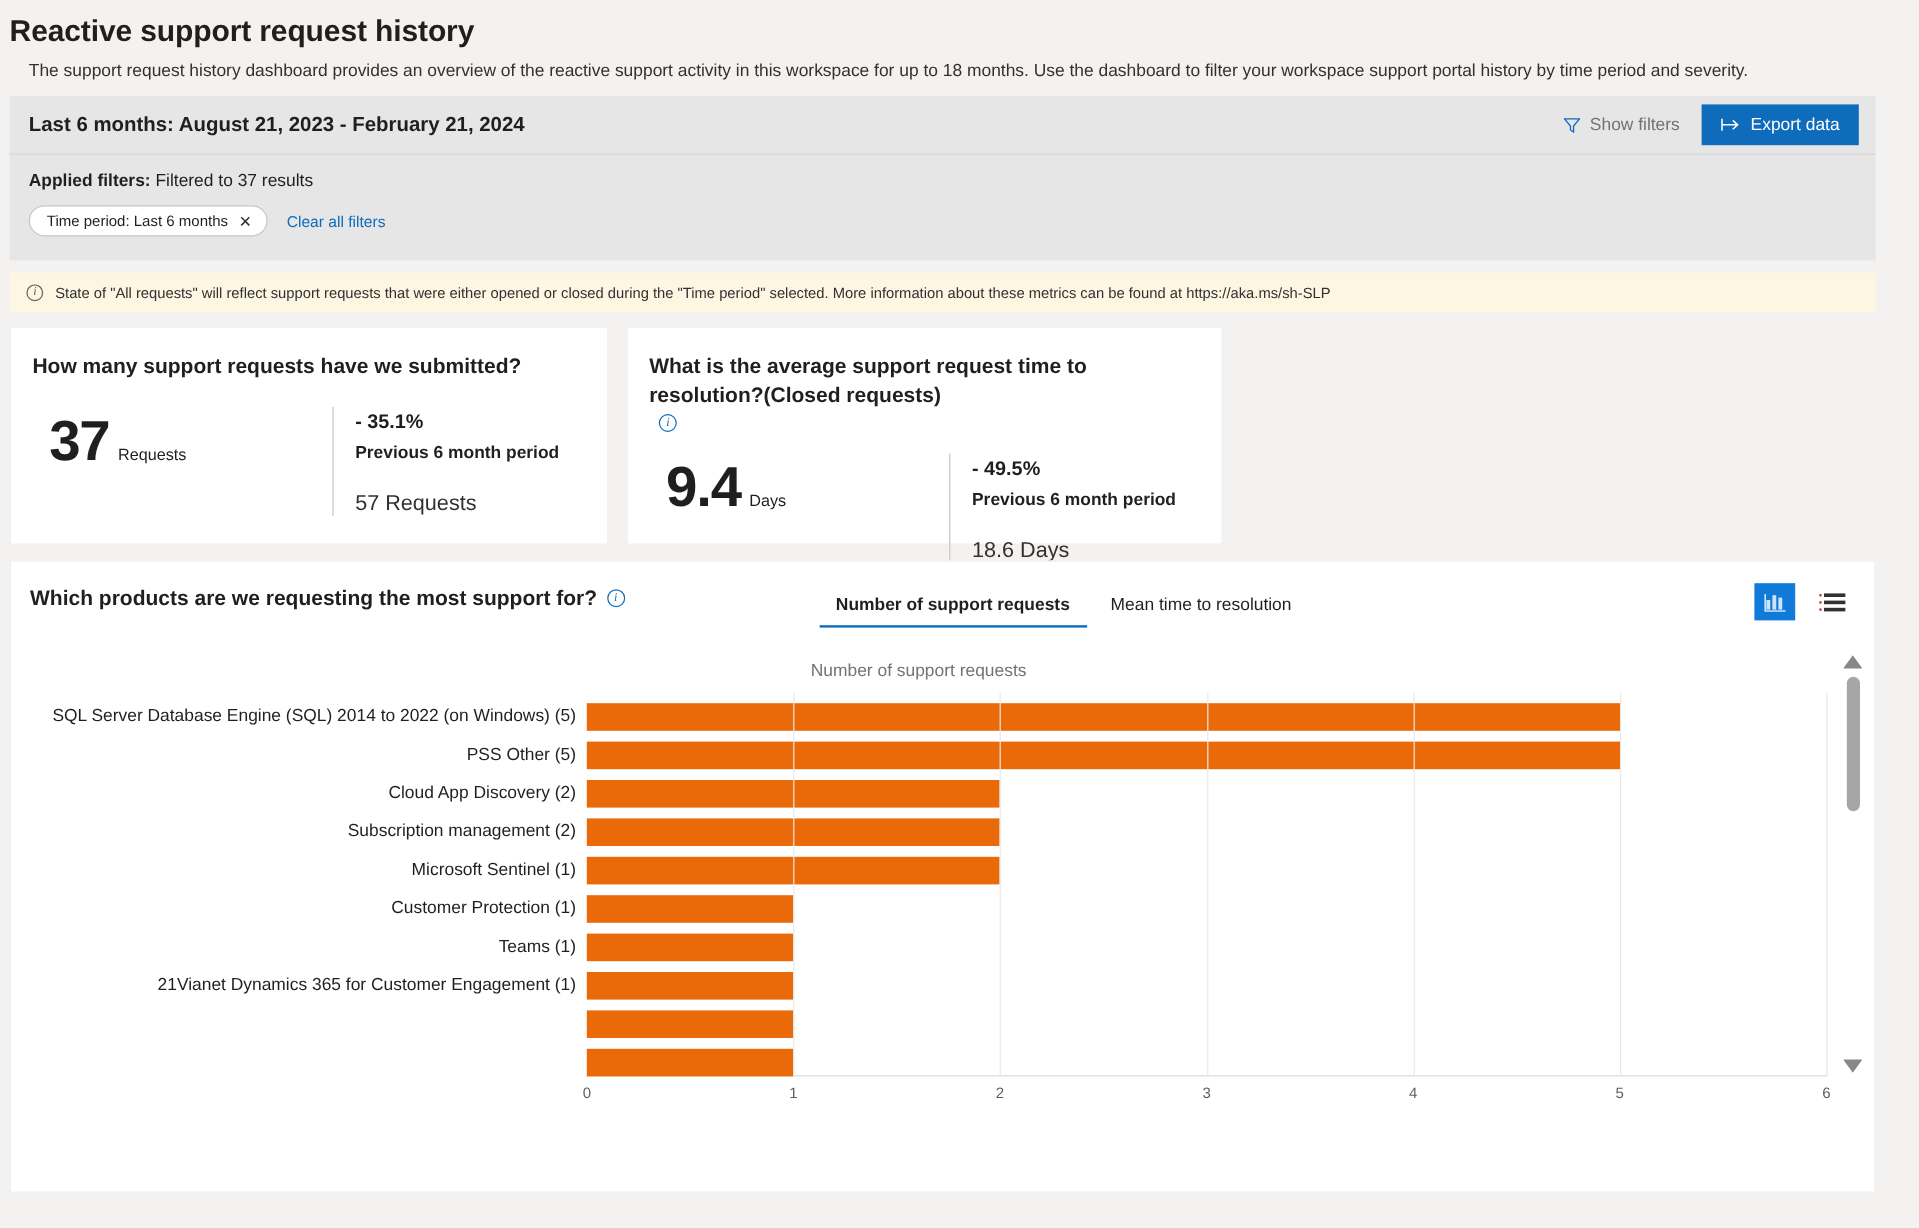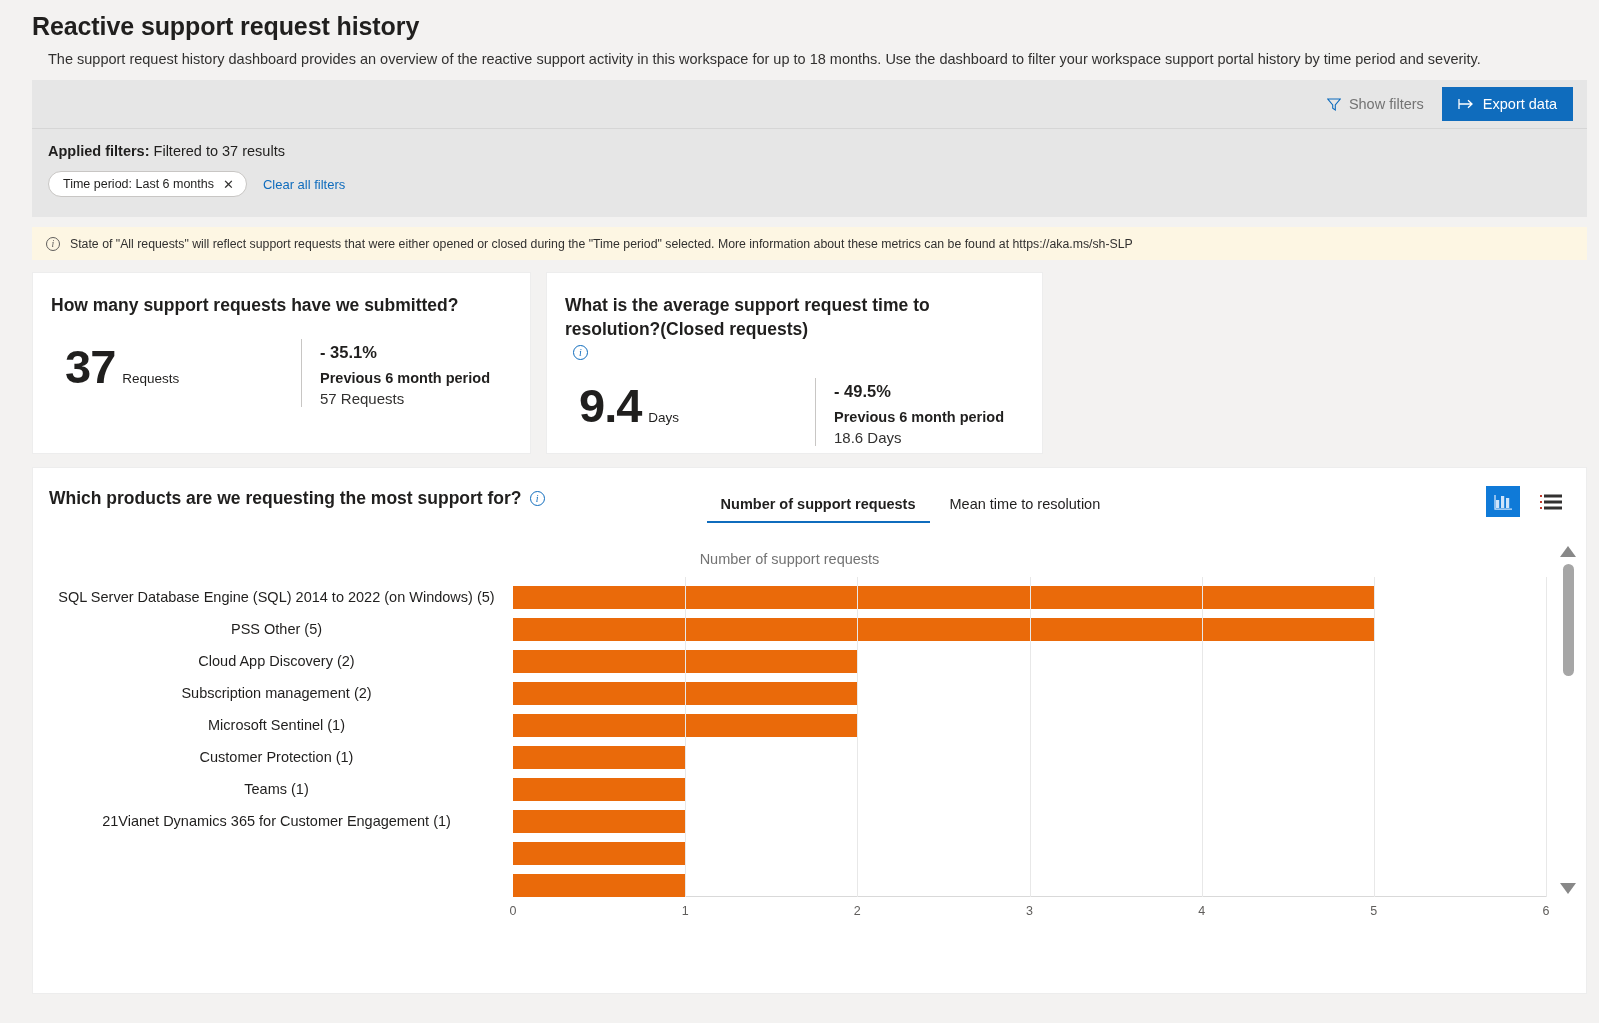--- a/index.html
+++ b/index.html
@@ -4,21 +4,21 @@
 <style>
   * { box-sizing: border-box; }
   html, body {
     margin: 0; padding: 0;
     width: 1599px; height: 1023px;
     background: #f3f2f1;
     font-family: "Liberation Sans", sans-serif;
     color: #201f1e;
     overflow: hidden;
   }
-  .page { width: 1599px; height: 1023px; position: relative; padding: 0 32px; }
+  .page { width: 1599px; height: 1023px; position: relative; padding: 0 8px; }
 
   
   .page-title {
     font-size: 25px; font-weight: 600; color: #201f1e;
     padding-top: 12px; letter-spacing: -0.1px;
   }
   .page-desc {
     font-size: 14.5px; color: #323130; margin-top: 9px; line-height: 18px; margin-left: 16px;
   }
 
@@ -83,21 +83,21 @@
     color: #0f6cbd; font-size: 10px; font-family: "Liberation Serif", serif;
     font-weight: 400; font-style: italic; margin-left: 8px; position: relative; top: 4px;
   }
   .kpi-body { display: flex; align-items: flex-start; margin-top: 22px; }
   .kpi-main { width: 250px; display: flex; align-items: baseline; padding-left: 14px; }
   .kpi-value { font-size: 47px; font-weight: 600; letter-spacing: -1px; color: #201f1e; }
   .kpi-unit { font-size: 13.5px; color: #201f1e; margin-left: 7px; }
   .kpi-compare { border-left: 1px solid #c8c6c4; padding-left: 18px; padding-top: 4px; }
   .kpi-delta { font-size: 16.5px; font-weight: 700; color: #201f1e; }
   .kpi-prev { font-size: 14.5px; font-weight: 600; color: #201f1e; margin-top: 8px; }
-  .kpi-prevval { font-size: 15px; color: #323130; margin-top: 4px; }
+  .kpi-prevval { font-size: 18px; color: #323130; margin-top: 23px; }
 
   
   .chart-card {
     margin-top: 13px; width: 1555px; height: 527px; background: #fff;
     border: 1px solid #ededed; position: relative;
   }
   .chart-head { display: flex; align-items: flex-start; padding: 20px 18px 0 16px; }
   .chart-q { font-size: 17.5px; font-weight: 600; color: #201f1e; display: flex; align-items: center; }
   .chart-tabs { display: flex; gap: 6px; margin-left: 162px; margin-top: 2px; }
   .tab {
@@ -117,21 +117,21 @@
     text-align: center; font-size: 14.5px; color: #737373;
     margin-top: 28px; margin-right: 40px;
   }
   .plot-wrap { position: relative; margin-top: 10px; height: 340px; }
   .plot {
     position: absolute; left: 16px; top: 0; right: 40px; height: 320px;
     display: flex;
   }
   .cat-col { width: 464px; flex: none; padding-top: 4px; }
   .cat-label {
-    height: 32px; line-height: 32px; text-align: center; font-size: 14.5px;
+    height: 32px; line-height: 32px; text-align: right; font-size: 14.5px;
     color: #201f1e; padding-right: 9px; white-space: nowrap; overflow: hidden;
   }
   .bars-col { flex: 1; position: relative; padding-top: 4px; }
   .gridline { position: absolute; top: 0; bottom: 0; width: 1px; background: #e8e8e8; }
   .bar-row { height: 32px; display: flex; align-items: center; position: relative; }
   .bar { height: 23px; background: #EA6A0A; cursor: pointer; }
   .axis-line { position: absolute; left: 0; right: 0; bottom: 0; height: 1px; background: #d9d9d9; }
   .ticks { position: absolute; left: 480px; right: 40px; top: 327px; height: 20px; }
   .tick { position: absolute; font-size: 12.5px; color: #605e5c; transform: translateX(-50%); }
 
@@ -155,20 +155,21 @@
 </head>
 <body>
 
 <div class="page">
 
   <div class="page-title">Reactive support request history</div>
   <div class="page-desc">The support request history dashboard provides an overview of the reactive support activity in this workspace for up to 18 months. Use the dashboard to filter your workspace support portal history by time period and severity.</div>
 
   <div class="filter-panel">
     <div class="filter-bar">
+      <div class="filter-range">Last 6 months: August 21, 2023 - February 21, 2024</div>
       <div class="filter-actions">
         <button class="show-filters">
           <span>
             <svg class="funnel" viewBox="0 0 14 13">
                 <path d="M0.8 1 L13.2 1 L8.3 7 L8.3 12 L5.7 10.3 L5.7 7 Z" fill="none" stroke="#0f6cbd" stroke-width="1.1"></path>
               </svg>
           </span>
           <span>Show filters</span>
         </button>
         <button class="export-btn">

